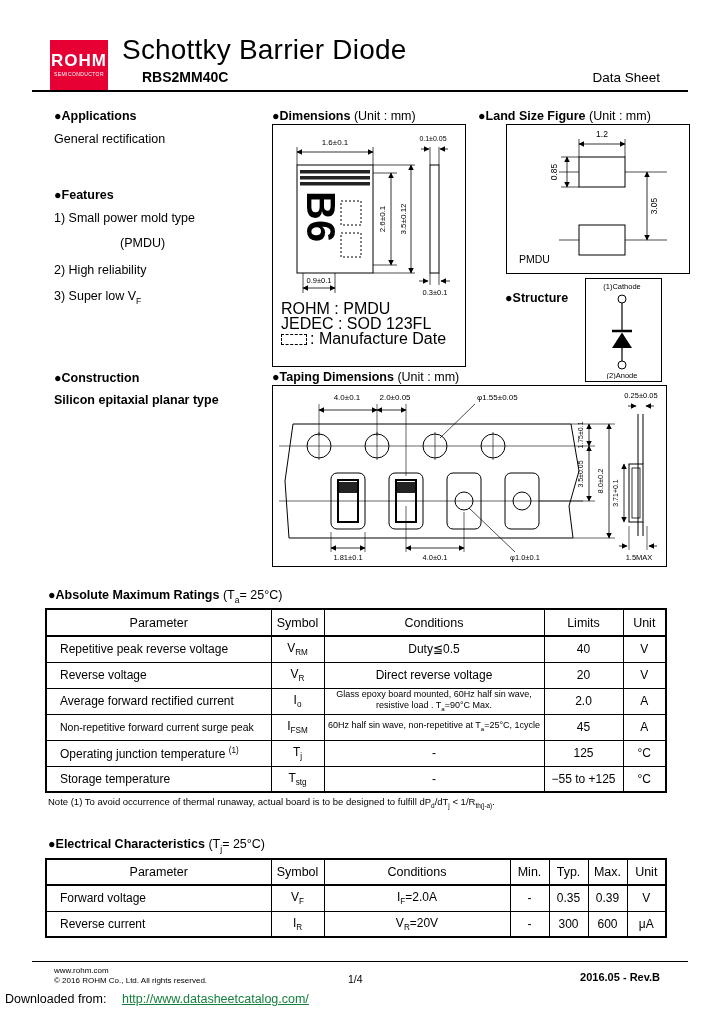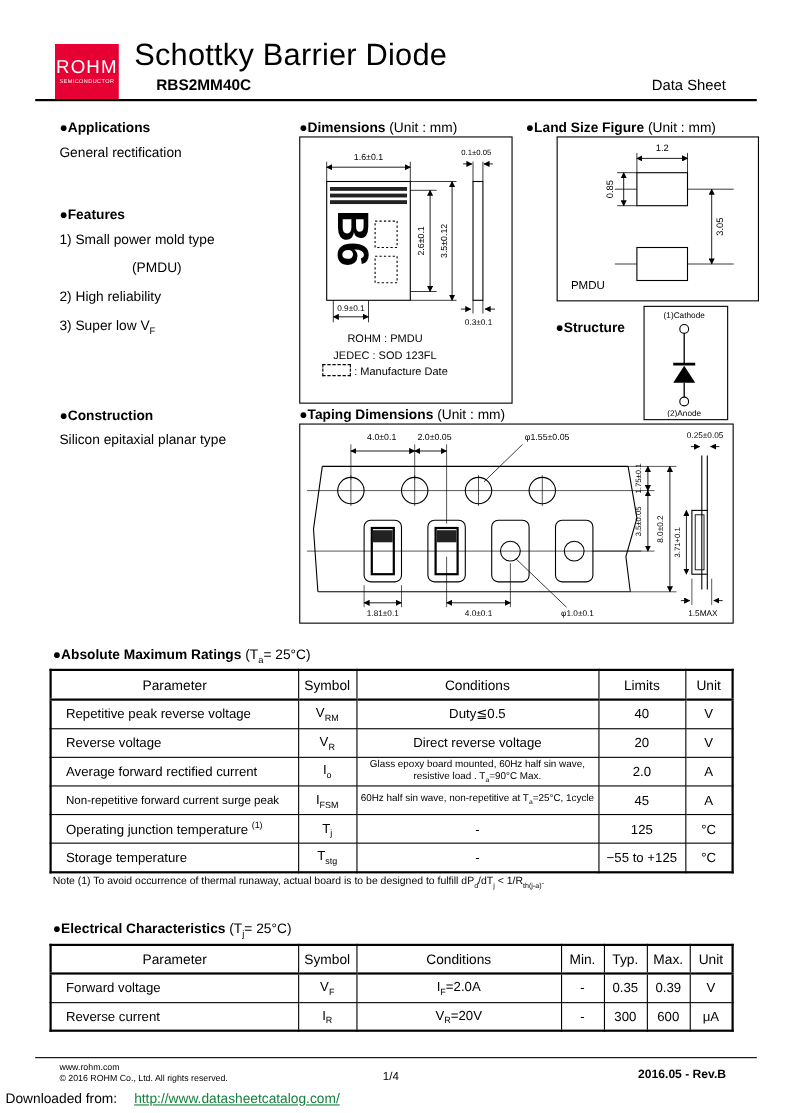--- a/index.html
+++ b/index.html
@@ -1,34 +1,34 @@
 <!DOCTYPE html>
 <html><head>
 <meta charset="utf-8">
 <style>
   html,body{margin:0;padding:0;background:#888;}
   .page{position:relative;width:720px;height:1012px;background:#fff;
         font-family:"Liberation Sans",sans-serif;color:#000;overflow:hidden;}
   
   .logo{position:absolute;left:50px;top:40px;width:58px;height:50px;background:#e60033;
         color:#fff;text-align:center;}
-  .logo-main{font-weight:normal;font-size:17px;letter-spacing:1px;margin-top:12px;line-height:1;}
+  .logo-main{font-weight:bold;font-size:17px;letter-spacing:1px;margin-top:12px;line-height:1;}
   .logo-sub{font-size:5px;letter-spacing:.4px;margin-top:2px;}
   .title{position:absolute;left:122px;top:34px;font-size:28px;letter-spacing:.2px;}
   .part-number{position:absolute;left:142px;top:69px;font-size:14px;font-weight:bold;}
   .doc-type{position:absolute;right:60px;top:70px;font-size:13.5px;}
   .hrule{position:absolute;left:32px;right:32px;border-top:2px solid #000;}
   
   .sec-h{position:absolute;font-size:12.5px;font-weight:bold;white-space:nowrap;}
   .sec-h .unit{font-weight:normal;margin-top:15px;}
   .txt{position:absolute;font-size:12.5px;white-space:nowrap;}
   .fig-box{position:absolute;border:1px solid #000;background:#fff;}
   svg{font-family:"Liberation Sans",sans-serif;}
   svg text{fill:#000;}
-  .dim-notes{position:absolute;left:20px;top:176px;font-size:10px;line-height:15px;white-space:nowrap;text-align:center;}
+  .dim-notes{position:absolute;left:8px;top:176px;font-size:16px;line-height:15px;white-space:nowrap;}
   .dash-box{display:inline-block;width:24px;height:9px;border:1px dashed #000;vertical-align:-1px;margin-right:3px;}
   
   .ds-table{position:absolute;border-collapse:collapse;table-layout:fixed;background:#fff;}
   .ds-table th,.ds-table td{border:1px solid #000;text-align:center;font-weight:normal;
        font-size:12px;padding:0 3px;overflow:hidden;}
   .ds-table{border:2px solid #000;}
   .ds-table thead th{border-bottom:2px solid #000;font-size:12.5px;}
   .ds-table td.param{text-align:left;padding-left:13px;}
   .ds-table td.cond-small{font-size:9px;line-height:11px;}
   sub{font-size:68%;}
@@ -58,21 +58,21 @@
   <div class="sec-h" style="left:54px;top:109px;">●Applications</div>
   <div class="txt" style="left:54px;top:132px;">General rectification</div>
 
   <div class="sec-h" style="left:54px;top:188px;">●Features</div>
   <div class="txt" style="left:54px;top:211px;">1)  Small power mold type</div>
   <div class="txt" style="left:72px;top:236px;margin-left:48px;">(PMDU)</div>
   <div class="txt" style="left:54px;top:263px;">2)  High reliability</div>
   <div class="txt" style="left:54px;top:289px;"><span>3)  Super low V</span><sub>F</sub></div>
 
   <div class="sec-h" style="left:54px;top:371px;">●Construction</div>
-  <div class="txt" style="left:54px;top:393px;">Silicon epitaxial planar type</div>
+  <div class="txt" style="left:54px;top:393px;font-weight:bold;">Silicon epitaxial planar type</div>
 
   <div class="sec-h" style="left:272px;top:109px;">
     <span>●Dimensions</span>
     <span class="unit">(Unit : mm)</span>
   </div>
   <div class="fig-box" style="left:272px;top:124px;width:192px;height:241px;">
     <svg width="190" height="174" viewBox="0 0 190 174">
       <defs>
         <marker id="arr" viewBox="0 0 10 10" refX="9" refY="5" markerWidth="7" markerHeight="7" orient="auto-start-reverse">
           <path d="M0,0 L10,5 L0,10 z"></path>

